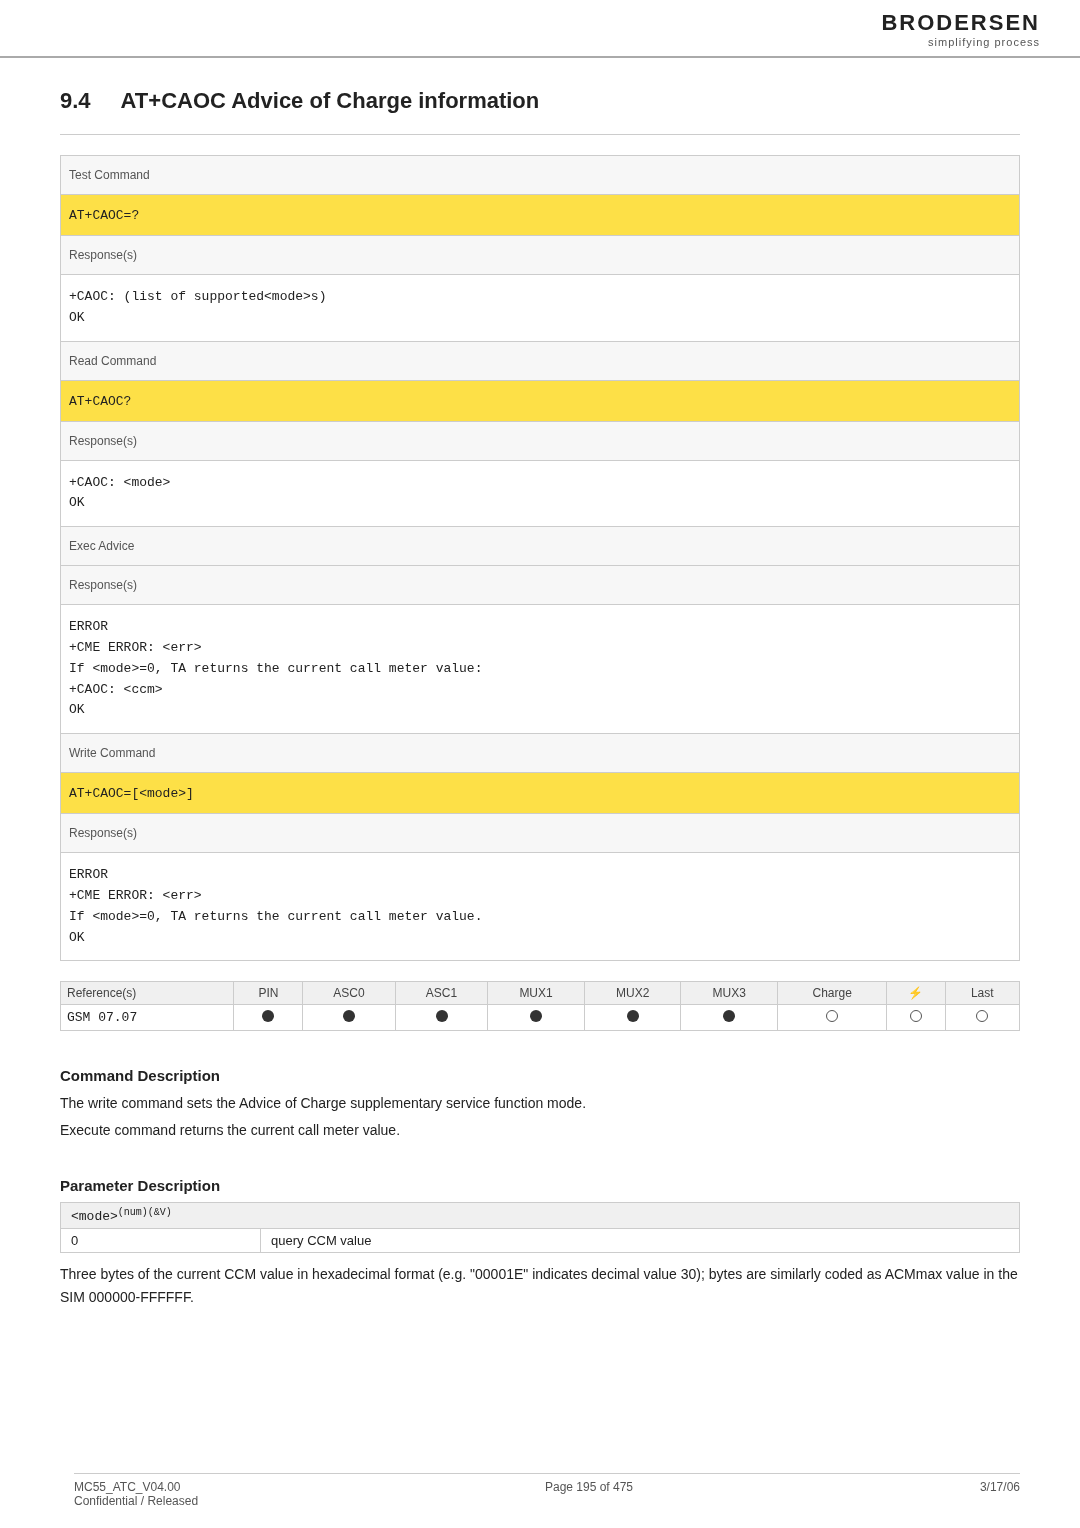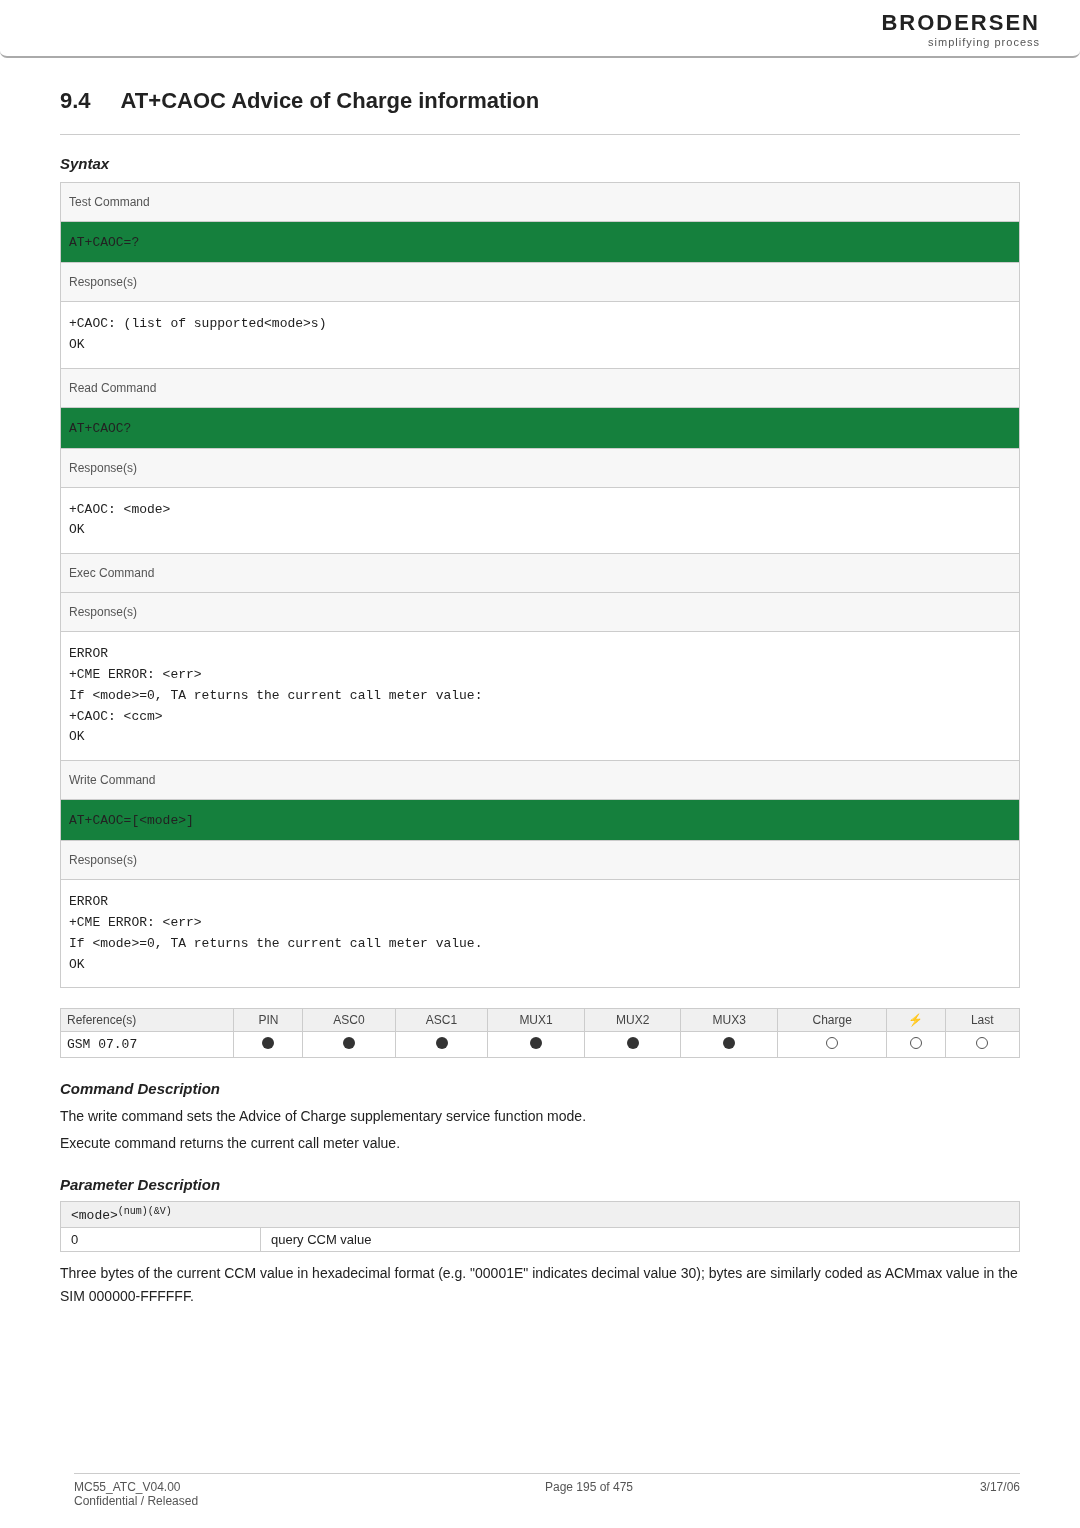--- a/index.html
+++ b/index.html
@@ -14,21 +14,20 @@
     }
 
     
     .header {
       display: flex;
       justify-content: flex-end;
       align-items: center;
       padding: 10px 40px 0 40px;
       border-bottom: 2px solid #aaa;
       padding-bottom: 8px;
-      border-radius: 7px;
     }
     .logo-area {
       display: flex;
       flex-direction: column;
       align-items: flex-end;
     }
     .logo-text {
       font-size: 22px;
       font-weight: 900;
       letter-spacing: 2px;
@@ -83,21 +82,21 @@
       vertical-align: top;
     }
     .row-label {
       background: #f0f0f0;
       color: #555;
       font-size: 12px;
       padding: 3px 8px;
       border: 1px solid #ccc;
     }
     .cmd-row td {
-      background: #15803d;
+      background: #fde047;
       font-family: 'Courier New', monospace;
       font-size: 14px;
     }
     .resp-row td {
       background: #f7f7f7;
       font-size: 12px;
       color: #555;
     }
     .response-content {
       font-family: 'Courier New', monospace;
@@ -145,22 +144,21 @@
       height: 12px;
       border-radius: 50%;
       background: #fff;
       border: 1px solid #555;
     }
 
     
     .desc-label {
       font-size: 15px;
       font-weight: bold;
-      font-style: italic;
-      margin-top: 22px;
+      margin-top: 36px;
       margin-bottom: 8px;
     }
     .desc-text {
       font-size: 14px;
       line-height: 1.6;
       margin-bottom: 4px;
     }
 
     
     .param-table {
@@ -223,21 +221,20 @@
 
 <div class="content">
 
   <div class="section-heading">
     <span class="section-number">9.4</span>
     <span class="section-title">AT+CAOC   Advice of Charge information</span>
   </div>
 
   <div class="section-divider"></div>
 
-  <div class="syntax-label">Syntax</div>
 
   <table class="syntax-table">
     <tbody>
 
       <tr class="resp-row">
         <td class="row-label">Test Command</td>
       </tr>
       <tr class="cmd-row">
         <td><span class="inline-code">AT+CAOC=?</span></td>
       </tr>
@@ -259,21 +256,21 @@
       <tr class="resp-row">
         <td>Response(s)</td>
       </tr>
       <tr>
         <td>
           <div class="response-content">+CAOC:  &lt;mode&gt;<br>OK</div>
         </td>
       </tr>
 
       <tr class="resp-row">
-        <td class="row-label">Exec Command</td>
+        <td class="row-label">Exec Advice</td>
       </tr>
       <tr class="resp-row">
         <td>Response(s)</td>
       </tr>
       <tr>
         <td>
           <div class="response-content">
             ERROR<br>
             +CME ERROR: &lt;err&gt;<br>
             If &lt;mode&gt;=0, TA returns the current call meter value:<br>

